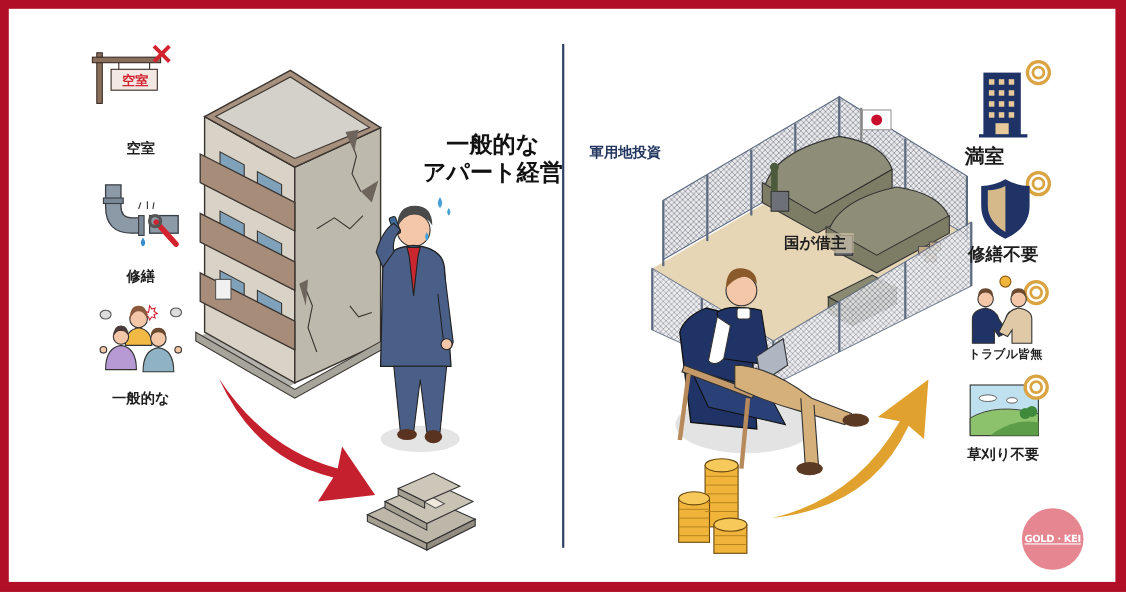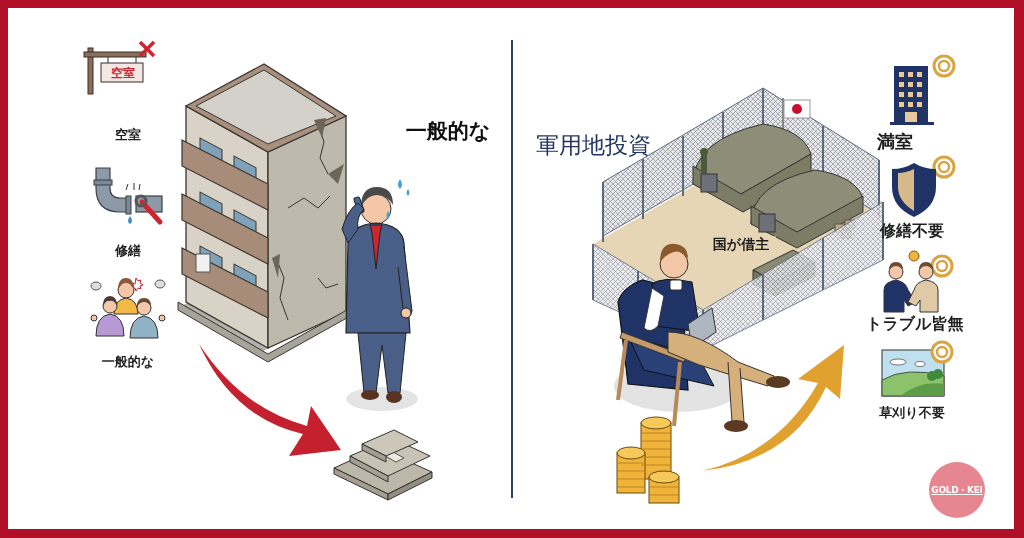--- a/index.html
+++ b/index.html
@@ -2,21 +2,21 @@
 <html><head>
 <meta charset="utf-8">
 <style>
   * { box-sizing: border-box; margin: 0; padding: 0; }
   html, body { width: 1024px; height: 538px; overflow: hidden; background: #b10f27; }
   body { font-family: "DejaVu Sans", "Liberation Sans", sans-serif; position: relative; }
   .frame { position: absolute; left: 8px; top: 8px; width: 1006px; height: 521px; background: #ffffff; overflow: hidden; }
   .label { position: absolute; font-weight: bold; color: #1e1e1e; text-align: center; white-space: nowrap; }
   .divider { position: absolute; left: 503px; top: 32px; width: 2px; height: 458px; background: #2e3f62; }
   .title-left { position: absolute; left: 370px; top: 110px; font-size: 21px; font-weight: bold; color: #111; line-height: 26px; text-align: center; width: 140px; }
-  .title-right { position: absolute; left: 528px; top: 122px; font-size: 23px; font-weight: normal; color: #233660; }
+  .title-right { position: absolute; left: 528px; top: 122px; font-size: 13px; font-weight: bold; color: #233660; }
   .badge { position: absolute; left: 921px; top: 454px; width: 56px; height: 56px; border-radius: 50%; background: #e58690; color: #fff; font-size: 9px; font-weight: bold; display: flex; align-items: center; justify-content: center; letter-spacing: -0.3px; text-decoration: underline; }
   svg { position: absolute; overflow: visible; }
 </style>
 </head>
 <body>
 
 <div class="frame">
 
   <div>
 
@@ -85,20 +85,21 @@
       <polyline points="120,150 136,140 150,150 162,138" fill="none" stroke="#3b3530"></polyline>
       <polygon points="160,116 176,106 170,126" fill="#6d655c"></polygon>
       <polyline points="108,200 116,220 112,240 120,262" fill="none" stroke="#3b3530"></polyline>
       <polygon points="104,200 112,196 110,220" fill="#6d655c"></polygon>
       <polyline points="150,220 158,230 170,226" fill="none" stroke="#3b3530"></polyline>
       <polygon points="10,244 100,296 186,248 186,256 100,304 10,252" fill="#a7a49b" stroke="#3b3530"></polygon>
     </svg>
 
     <div class="title-left">
       <div>一般的な</div>
+      <div>アパート経営</div>
     </div>
 
     <svg style="left:322px;top:165px" width="100" height="245" viewBox="0 0 100 245">
       <ellipse cx="52" cy="226" rx="36" ry="12" fill="#e4e4e4"></ellipse>
       <path d="M70 6 q-4 6 0 10 q4 -4 0 -10z" fill="#46a1d6"></path>
       <path d="M78 16 q-3 4 0 7 q3 -3 0 -7z" fill="#46a1d6"></path>
       <circle cx="46" cy="36" r="15" fill="#f4c7a8" stroke="#333"></circle>
       <path d="M31 34 q0 -20 16 -20 q16 0 16 18 q-6 -10 -16 -10 q-10 0 -16 12z" fill="#4a4a4a"></path>
       <path d="M58 38 q-3 5 0 8 q3 -3 0 -8z" fill="#46a1d6"></path>
       <rect x="26" y="24" width="6" height="16" rx="2" fill="#3d6b9a" stroke="#222" transform="rotate(-20 29 32)"></rect>
@@ -175,21 +176,21 @@
       <polygon points="10,170 120,236 300,128 300,186 120,276 10,226" fill="url(#mesh)" opacity="0.85" stroke="#5c6a80"></polygon>
       <g stroke="#5c6a80" stroke-width="2">
         <line x1="10" y1="170" x2="10" y2="226"></line>
         <line x1="55" y1="197" x2="55" y2="252"></line>
         <line x1="120" y1="236" x2="120" y2="276"></line>
         <line x1="180" y1="200" x2="180" y2="246"></line>
         <line x1="240" y1="164" x2="240" y2="216"></line>
         <line x1="300" y1="128" x2="300" y2="186"></line>
       </g>
     </svg>
-    <div class="label" style="left:698px;top:204px;width:70px;font-size:14px;background:rgba(230,214,182,0.6);margin-top:24px;">国が借主</div>
+    <div class="label" style="left:698px;top:204px;width:70px;font-size:14px;background:rgba(230,214,182,0.6);">国が借主</div>
 
     <svg style="left:600px;top:228px" width="190" height="200" viewBox="0 0 190 200">
       <ellipse cx="70" cy="150" rx="64" ry="26" fill="#e3e3e3"></ellipse>
       <path d="M10 66 q4 -14 24 -22 l40 10 l6 100 l-60 -6z" fill="#1f3366" stroke="#111" stroke-width="1.2"></path>
       <path d="M20 100 l70 20 l16 30 l-70 -16z" fill="#2a4177" stroke="#111"></path>
       <polygon points="14,96 78,120 76,126 12,102" fill="#c59a6a" stroke="#333"></polygon>
       <line x1="18" y1="104" x2="10" y2="164" stroke="#b8895a" stroke-width="4"></line>
       <line x1="72" y1="126" x2="66" y2="190" stroke="#b8895a" stroke-width="4"></line>
       <circle cx="66" cy="28" r="14" fill="#f4c7a8" stroke="#333"></circle>
       <path d="M52 26 q0 -20 16 -18 q12 2 12 14 q-8 -8 -14 -6 q-8 2 -14 10z" fill="#8b5a2b"></path>
@@ -266,21 +267,21 @@
       <circle cx="34" cy="8" r="5" fill="#f0b43a" stroke="#8a5a10"></circle>
       <circle cx="62" cy="18" r="10" fill="none" stroke="#d9a441" stroke-width="3"></circle>
       <circle cx="62" cy="18" r="5" fill="none" stroke="#d9a441" stroke-width="2.5"></circle>
       <circle cx="16" cy="24" r="7" fill="#f4c7a8" stroke="#333"></circle>
       <path d="M9 22 q0 -8 7 -8 q7 0 7 8 q-3 -4 -7 -4 q-4 0 -7 4z" fill="#6b4a32"></path>
       <path d="M4 64 v-22 q0 -8 12 -10 q10 2 12 10 l8 12 l-8 4 l-4 -6 v12z" fill="#1f3366" stroke="#333"></path>
       <circle cx="46" cy="24" r="7" fill="#f4c7a8" stroke="#333"></circle>
       <path d="M39 22 q0 -8 7 -8 q7 0 7 8 q-3 -4 -7 -4 q-4 0 -7 4z" fill="#6b4a32"></path>
       <path d="M58 64 v-22 q0 -8 -12 -10 q-10 2 -12 10 l-6 12 l8 4 l4 -6 v12z" fill="#e0c9a6" stroke="#333"></path>
     </svg>
-    <div class="label" style="left:858px;top:306px;width:96px;font-size:16px;text-align:center;">トラブル皆無</div>
+    <div class="label" style="left:858px;top:306px;width:96px;font-size:11px;text-align:center;">トラブル皆無</div>
 
     <svg style="left:872px;top:332px" width="76" height="60" viewBox="0 0 76 60">
       <rect x="2" y="10" width="62" height="46" fill="#bfe0ef" stroke="#333"></rect>
       <ellipse cx="18" cy="22" rx="8" ry="3" fill="#fff" stroke="#555" stroke-width="0.8"></ellipse>
       <ellipse cx="40" cy="24" rx="5" ry="2.5" fill="#fff" stroke="#555" stroke-width="0.8"></ellipse>
       <path d="M2 40 q24 -14 62 -4 v20 h-62z" fill="#8cc26c" stroke="#333" stroke-width="0.8"></path>
       <path d="M20 56 q20 -16 44 -12 v12z" fill="#5e9d48"></path>
       <circle cx="52" cy="36" r="5" fill="#3f8a3a"></circle>
       <circle cx="58" cy="34" r="5" fill="#3f8a3a"></circle>
       <circle cx="62" cy="12" r="10" fill="#fff" stroke="#d9a441" stroke-width="3"></circle>

